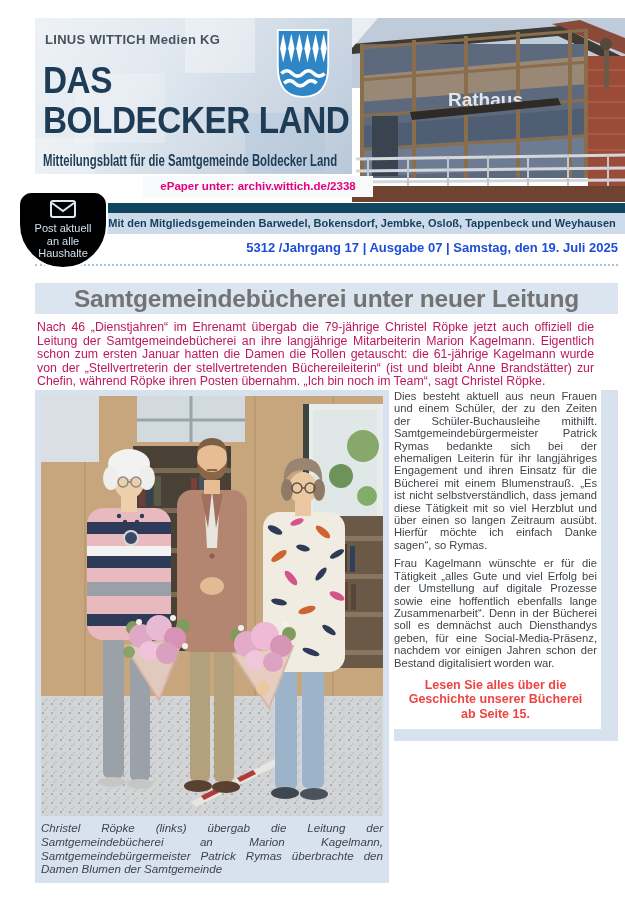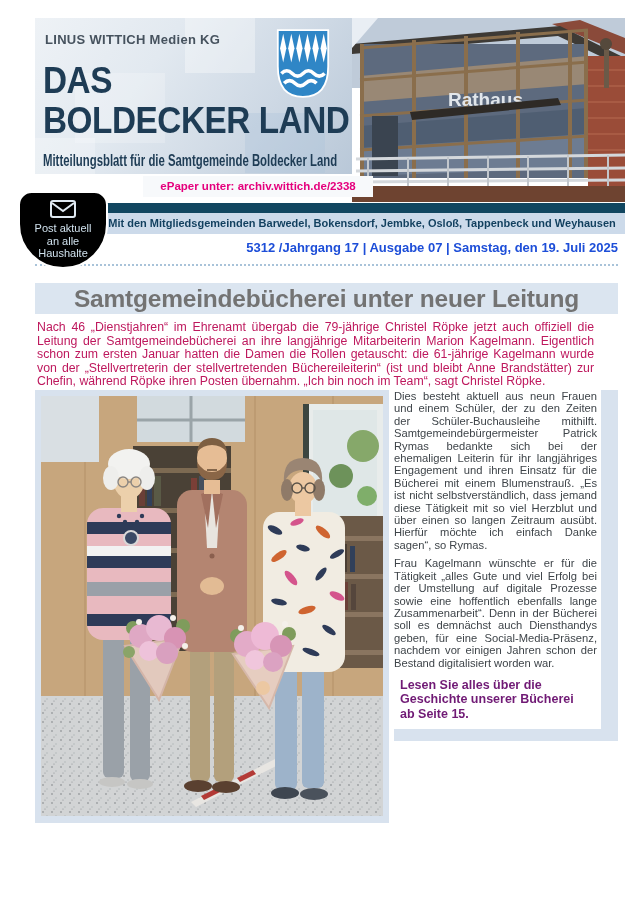--- a/index.html
+++ b/index.html
@@ -46,21 +46,21 @@
   .headline{font-size:24.5px;font-weight:700;color:#737373;letter-spacing:-.2px;white-space:nowrap;}
   .intro{position:absolute;left:37px;top:321px;width:557px;font-size:12.3px;line-height:13.6px;
     color:#be185d;text-align:justify;}
   .photo-block{position:absolute;left:35px;top:390px;width:354px;background:#d8e2ee;
     padding:6px 6px 7px;box-sizing:border-box;}
   .photo-block svg{display:block;}
   .caption{margin-top:5px;font-style:italic;font-size:11.6px;line-height:13.8px;color:#3e444a;text-align:justify;}
   .right-col{position:absolute;left:394px;top:390px;width:224px;box-sizing:border-box;
     border-right:17px solid #d8e2ee;border-bottom:12px solid #d8e2ee;padding:0 4px 6px 0;}
   .right-col p{margin:0 0 6px;font-size:11.2px;line-height:12.4px;color:#3e4449;text-align:justify;}
-  .teaser{font-weight:700;text-align:left;font-size:12.5px;line-height:14.5px;color:#701a75;margin:9px 6px 2px;}
+  .teaser{font-weight:700;text-align:center;font-size:12.5px;line-height:14.5px;color:#ef4444;margin:9px 6px 2px;}
 </style>
 </head>
 <body>
 
 <div class="header">
   <div class="masthead">
     <div class="sq sq1"></div>
     <div class="sq sq2"></div>
     <div class="sq sq3"></div>
     <div class="sq sq4"></div>
@@ -353,19 +353,20 @@
       <circle cx="206" cy="248" r="13" fill="#e3abc8"></circle>
         <circle cx="224" cy="240" r="14" fill="#eebad6"></circle>
       <circle cx="240" cy="250" r="11" fill="#d795b6"></circle>
         <circle cx="214" cy="264" r="10" fill="#f0c6dc"></circle>
       <circle cx="232" cy="266" r="10" fill="#dba2c2"></circle>
       <circle cx="200" cy="232" r="3" fill="#f4f0ea"></circle>
         <circle cx="244" cy="228" r="3" fill="#f4f0ea"></circle>
       <circle cx="222" cy="292" r="7" fill="#ecc8a2"></circle>
     </g>
   </svg>
+  <div class="caption">Christel Röpke (links) übergab die Leitung der Samtgemeindebücherei an Marion Kagelmann, Samtgemeindebürgermeister Patrick Rymas überbrachte den Damen Blumen der Samtgemeinde</div>
 </div>
 
 <div class="right-col">
   <p>Dies besteht aktuell aus neun Frauen und einem Schüler, der zu den Zeiten der Schüler-Buchausleihe mithilft. Samtgemeindebürgermeister Patrick Rymas bedankte sich bei der ehemaligen Leiterin für ihr langjähriges Engagement und ihren Einsatz für die Bücherei mit einem Blumenstrauß. „Es ist nicht selbstverständlich, dass jemand diese Tätigkeit mit so viel Herzblut und über einen so langen Zeitraum ausübt. Hierfür möchte ich einfach Danke sagen“, so Rymas.</p>
   <p>Frau Kagelmann wünschte er für die Tätigkeit „alles Gute und viel Erfolg bei der Umstellung auf digitale Prozesse sowie eine hoffentlich ebenfalls lange Zusammenarbeit“. Denn in der Bücherei soll es demnächst auch Diensthandys geben, für eine Social-Media-Präsenz, nachdem vor einigen Jahren schon der Bestand digitalisiert worden war.</p>
   <div class="teaser">Lesen Sie alles über die Geschichte unserer Bücherei ab Seite 15.</div>
 </div>
 
 </body></html>

